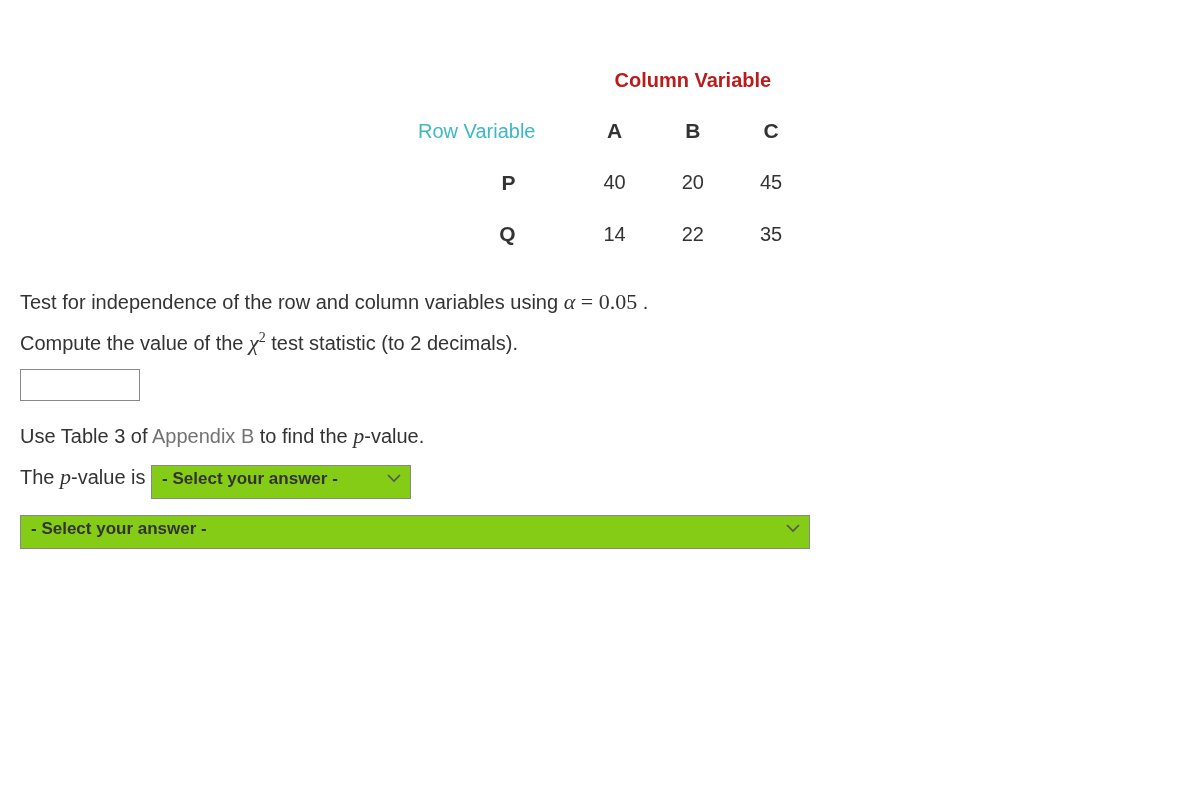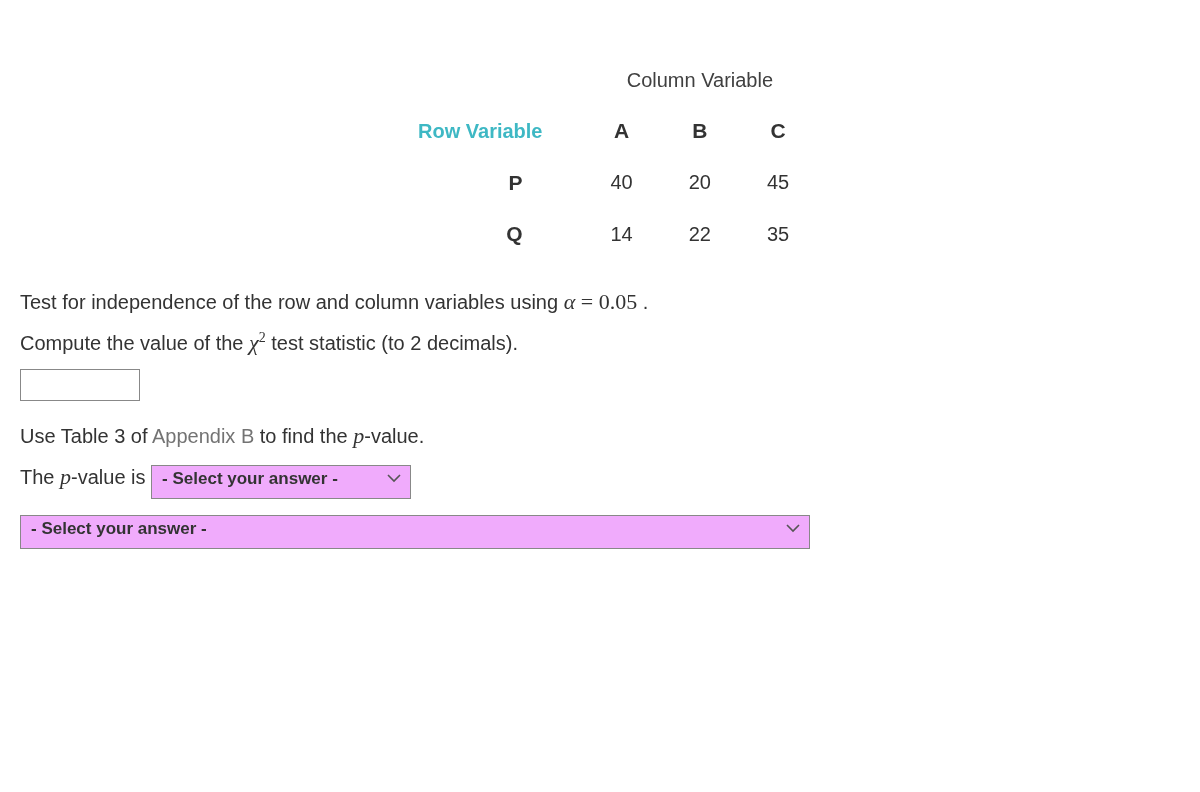--- a/index.html
+++ b/index.html
@@ -28,28 +28,28 @@
     border-collapse: collapse;
     margin-bottom: 25px;
     margin-top: 15px;
   }
   .freq-table th, .freq-table td {
     padding: 10px 28px;
     text-align: center;
     font-size: 20px;
   }
   .col-var-header {
-    color: #404040;
-    font-weight: normal;
+    color: #b91c1c;
+    font-weight: bold;
     text-align: center;
     font-size: 21px;
   }
   .row-var-header {
     color: #3eb8c4;
-    font-weight: bold;
+    font-weight: normal;
     text-align: right;
     padding-right: 40px !important;
     font-size: 21px;
   }
   .freq-table .col-head {
     font-weight: bold;
     font-size: 21px;
   }
   .freq-table .row-head {
     font-weight: bold;
@@ -85,21 +85,21 @@
   }
   .select-box {
     display: inline-flex;
     align-items: center;
     justify-content: space-between;
     border: 1px solid #888;
     padding: 4px 8px 12px 10px;
     font-size: 17px;
     font-weight: bold;
     color: #333;
-    background: #f0abfc;
+    background: #84cc16;
     height: 34px;
     box-sizing: border-box;
     cursor: pointer;
     min-width: 260px;
   }
   .select-box.wide {
     width: 790px;
     margin-top: 8px;
   }
   .select-box .chev {

